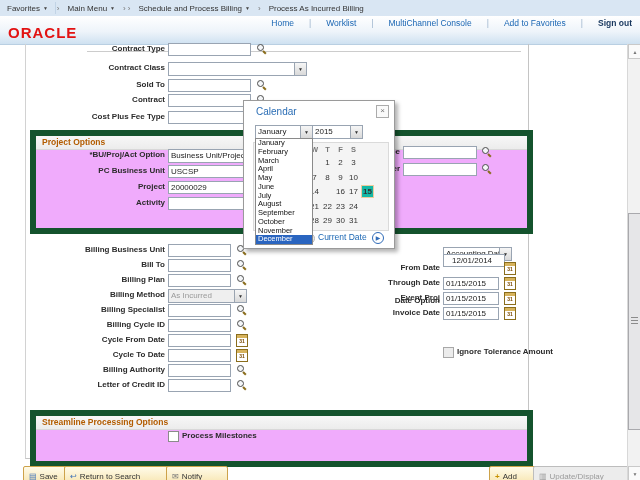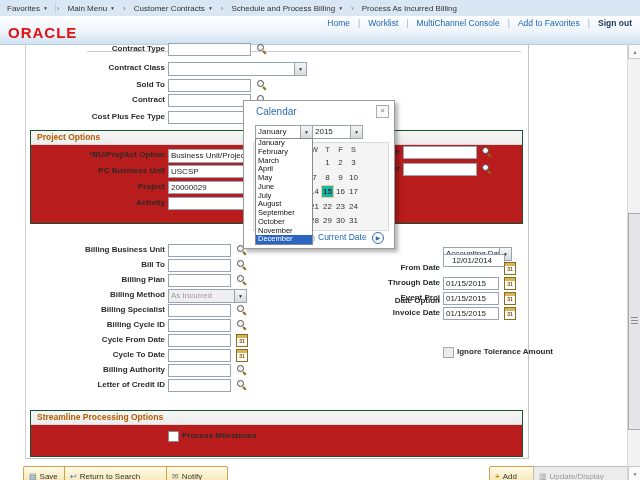--- a/index.html
+++ b/index.html
@@ -9,29 +9,29 @@
   .crumbbar{position:absolute;left:0;top:0;width:640px;height:16px;background:#d9e6f3;
             border-bottom:1px solid #b9cfe2;display:flex;align-items:center;font-size:8px;color:#333;}
   .crumb{display:flex;align-items:center;gap:3px;padding:0 7px;height:16px;cursor:default;white-space:nowrap;}
   .crumb .dd{font-size:5px;color:#444;}
   .crumbsep{color:#777;font-size:8px;padding:0 1px;}
   .crumbdiv{width:1px;height:12px;background:#c2d4e6;}
   
   .hdr{position:absolute;left:0;top:16px;width:640px;height:28px;
        background:linear-gradient(180deg,#ffffff 0%,#eef4fa 55%,#cfe1f1 100%);border-bottom:1px solid #b9cfe2;}
   .oracle{position:absolute;left:8px;top:8px;font-size:15px;font-weight:bold;color:#e21212;letter-spacing:1px;}
-  .hlinks{position:absolute;right:8px;top:2px;display:flex;align-items:center;gap:8px;font-size:8.5px;}
+  .hlinks{position:absolute;right:8px;top:2px;display:flex;align-items:center;gap:15px;font-size:8.5px;}
   .hlink{color:#1a66b3;white-space:nowrap;cursor:pointer;}
   .hlink.strong{color:#17365d;font-weight:bold;}
   .hsep{color:#9ab3cc;}
   
   .pagewrap{position:absolute;left:25px;top:44px;width:502px;height:414px;
             border-left:1px solid #d2d2d2;border-right:1px solid #c4c4c4;border-bottom:1px solid #c4c4c4;}
   .topline{position:absolute;left:87px;top:51px;width:434px;height:1px;background:#cccccc;}
-  .gbox{position:absolute;background:#b91c1c;border:1px solid #14532d;}
+  .gbox{position:absolute;background:#f0abfc;border:6px solid #14532d;}
   .gboxhdr{position:absolute;left:0;top:0;right:0;height:13px;background:linear-gradient(#f7f7f7,#ececec);
            border-bottom:1px solid #d8d8d8;line-height:13px;padding-left:6px;
            color:#b35c00;font-weight:bold;font-size:8.5px;}
   
   .lbl{position:absolute;height:12px;line-height:12px;font-weight:bold;font-size:8px;color:#2b2b2b;
        text-align:right;white-space:nowrap;}
   .inp{position:absolute;height:11px;line-height:11px;background:#fff;border:1px solid #99a4b2;
        font-size:8px;padding:0 2px;color:#222;white-space:nowrap;overflow:hidden;}
   .sel{position:absolute;height:12px;line-height:12px;background:#fff;border:1px solid #99a4b2;
        font-size:8px;padding:0 13px 0 2px;color:#222;white-space:nowrap;overflow:hidden;}
@@ -68,21 +68,21 @@
   .sgrip::after{content:"";position:absolute;left:0;top:2px;width:7px;height:1px;background:#8b8b8b;}
   
   .popup{position:absolute;left:243px;top:100px;width:150px;height:147px;background:#fff;
          border:1px solid #9a9a9a;box-shadow:3px 3px 4px rgba(0,0,0,0.3);z-index:20;}
   .ptitle{position:absolute;left:12px;top:5px;font-size:10px;color:#2a6db5;}
   .pclose{position:absolute;right:5px;top:4px;width:11px;height:11px;background:#fafafa;border:1px solid #ababab;
           color:#777;font-size:8px;line-height:10px;text-align:center;cursor:pointer;}
   .gridpanel{position:absolute;left:9px;top:41px;width:134px;height:87px;background:#f4f4f4;border:1px solid #dadada;}
   .dayhdr{position:absolute;top:2px;width:13px;text-align:center;font-size:7.5px;font-weight:bold;color:#777;}
   .dcell{position:absolute;width:13px;height:13px;line-height:13px;text-align:center;font-size:8px;color:#333;cursor:pointer;}
-  .dcell.selday{background:#14b8a6;border:1px solid #eccb9e;font-weight:bold;width:11px;height:11px;line-height:11px;}
+  .dcell.selday{background:#14b8a6;border:1px solid #eccb9e;font-weight:bold;width:11px;height:11px;line-height:11px;margin-left:40px;}
   .curline{position:absolute;left:0;top:131px;width:150px;height:12px;}
   .curdot{position:absolute;left:60px;top:1px;width:9px;height:9px;border:1px solid #b5b5b5;border-radius:50%;background:#e9e9e9;}
   .curtext{position:absolute;left:74px;top:0;font-size:8.5px;color:#1a66b3;cursor:pointer;white-space:nowrap;}
   .curgo{position:absolute;left:128px;top:0px;width:10px;height:10px;border:1px solid #2f6bb8;border-radius:50%;
          color:#2f6bb8;font-size:6px;line-height:10px;text-align:center;cursor:pointer;}
   .mlist{position:absolute;left:11px;top:37px;width:56px;height:105px;background:#fff;border:1px solid #8a8a8a;z-index:5;}
   .mitem{height:8.75px;line-height:8.75px;font-size:7.5px;padding-left:2px;color:#111;cursor:pointer;white-space:nowrap;overflow:hidden;}
   .mitem.hl{background:#2a65c0;color:#fff;}
 </style>
 </head>
@@ -95,24 +95,20 @@
         <div>Favorites</div>
         <div class="dd">▼</div>
       </div>
       <div class="crumbdiv"></div>
       <div class="crumbsep">›</div>
       <div class="crumb">
         <div>Main Menu</div>
         <div class="dd">▼</div>
       </div>
       <div class="crumbsep">›</div>
-      <div class="crumb">
-        <div>Customer Contracts</div>
-        <div class="dd">▼</div>
-      </div>
       <div class="crumbsep">›</div>
       <div class="crumb">
         <div>Schedule and Process Billing</div>
         <div class="dd">▼</div>
       </div>
       <div class="crumbsep">›</div>
       <div class="crumb">
         <div>Process As Incurred Billing</div>
       </div>
     </div>

